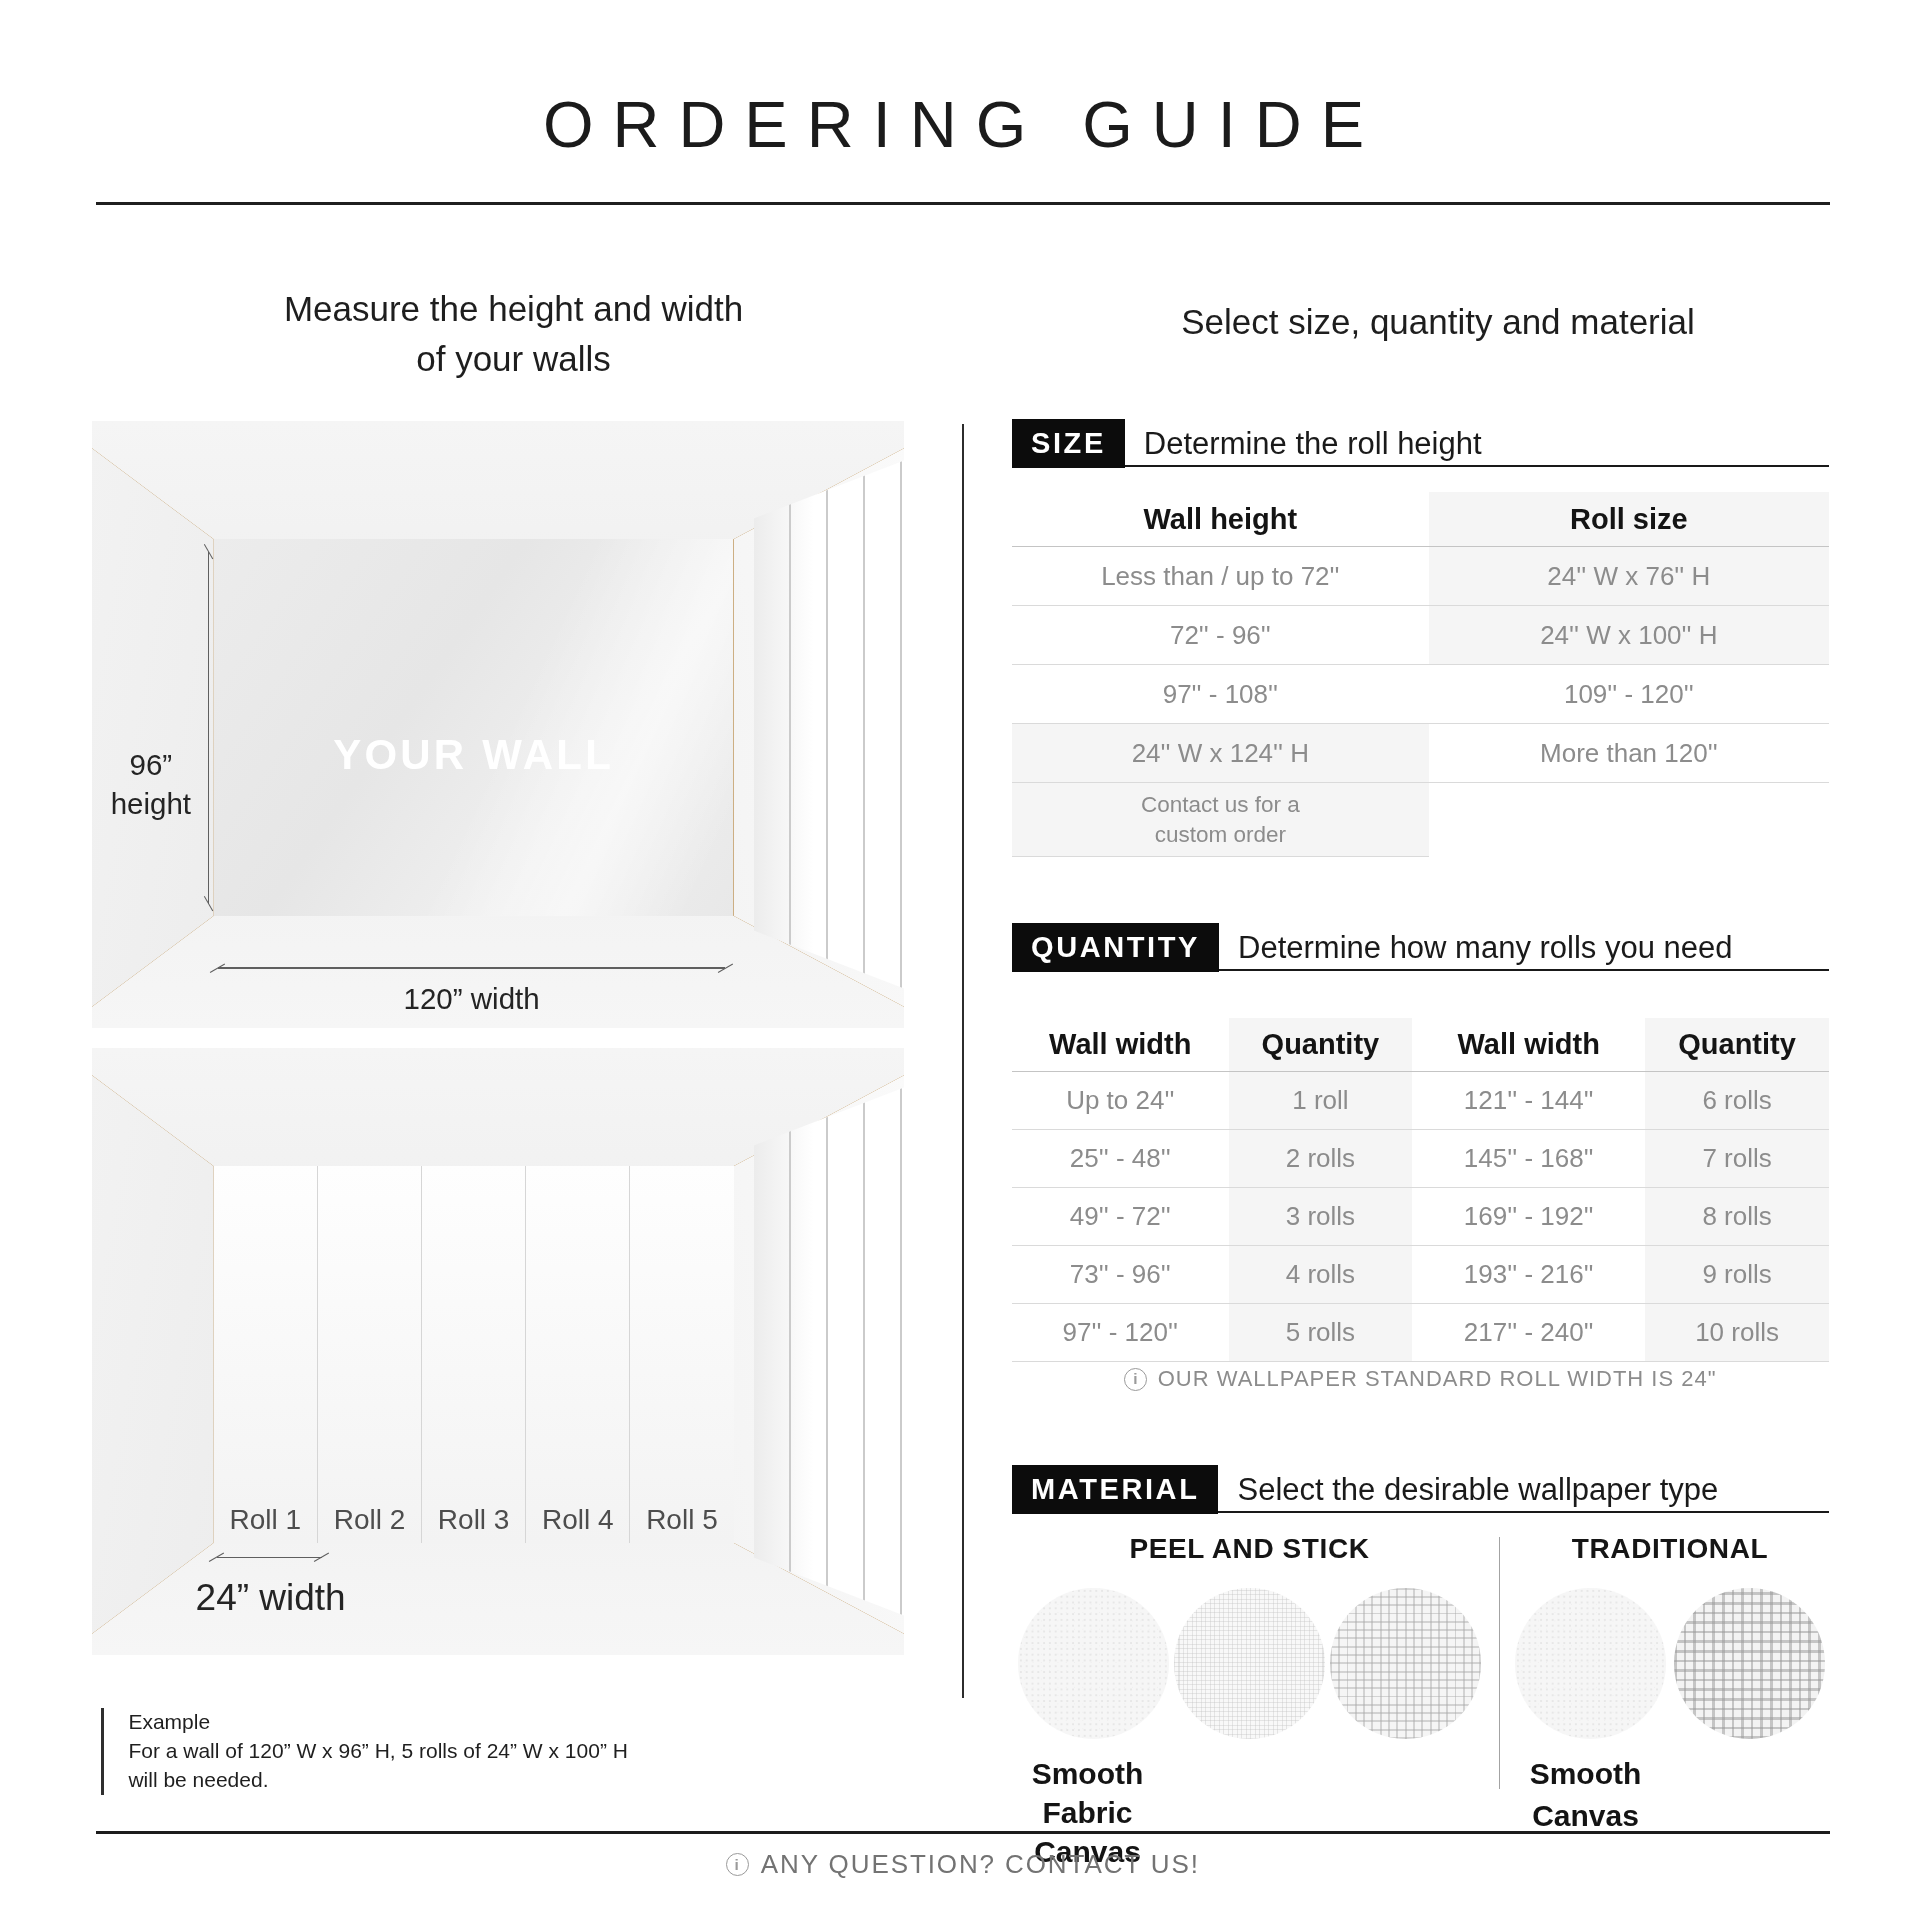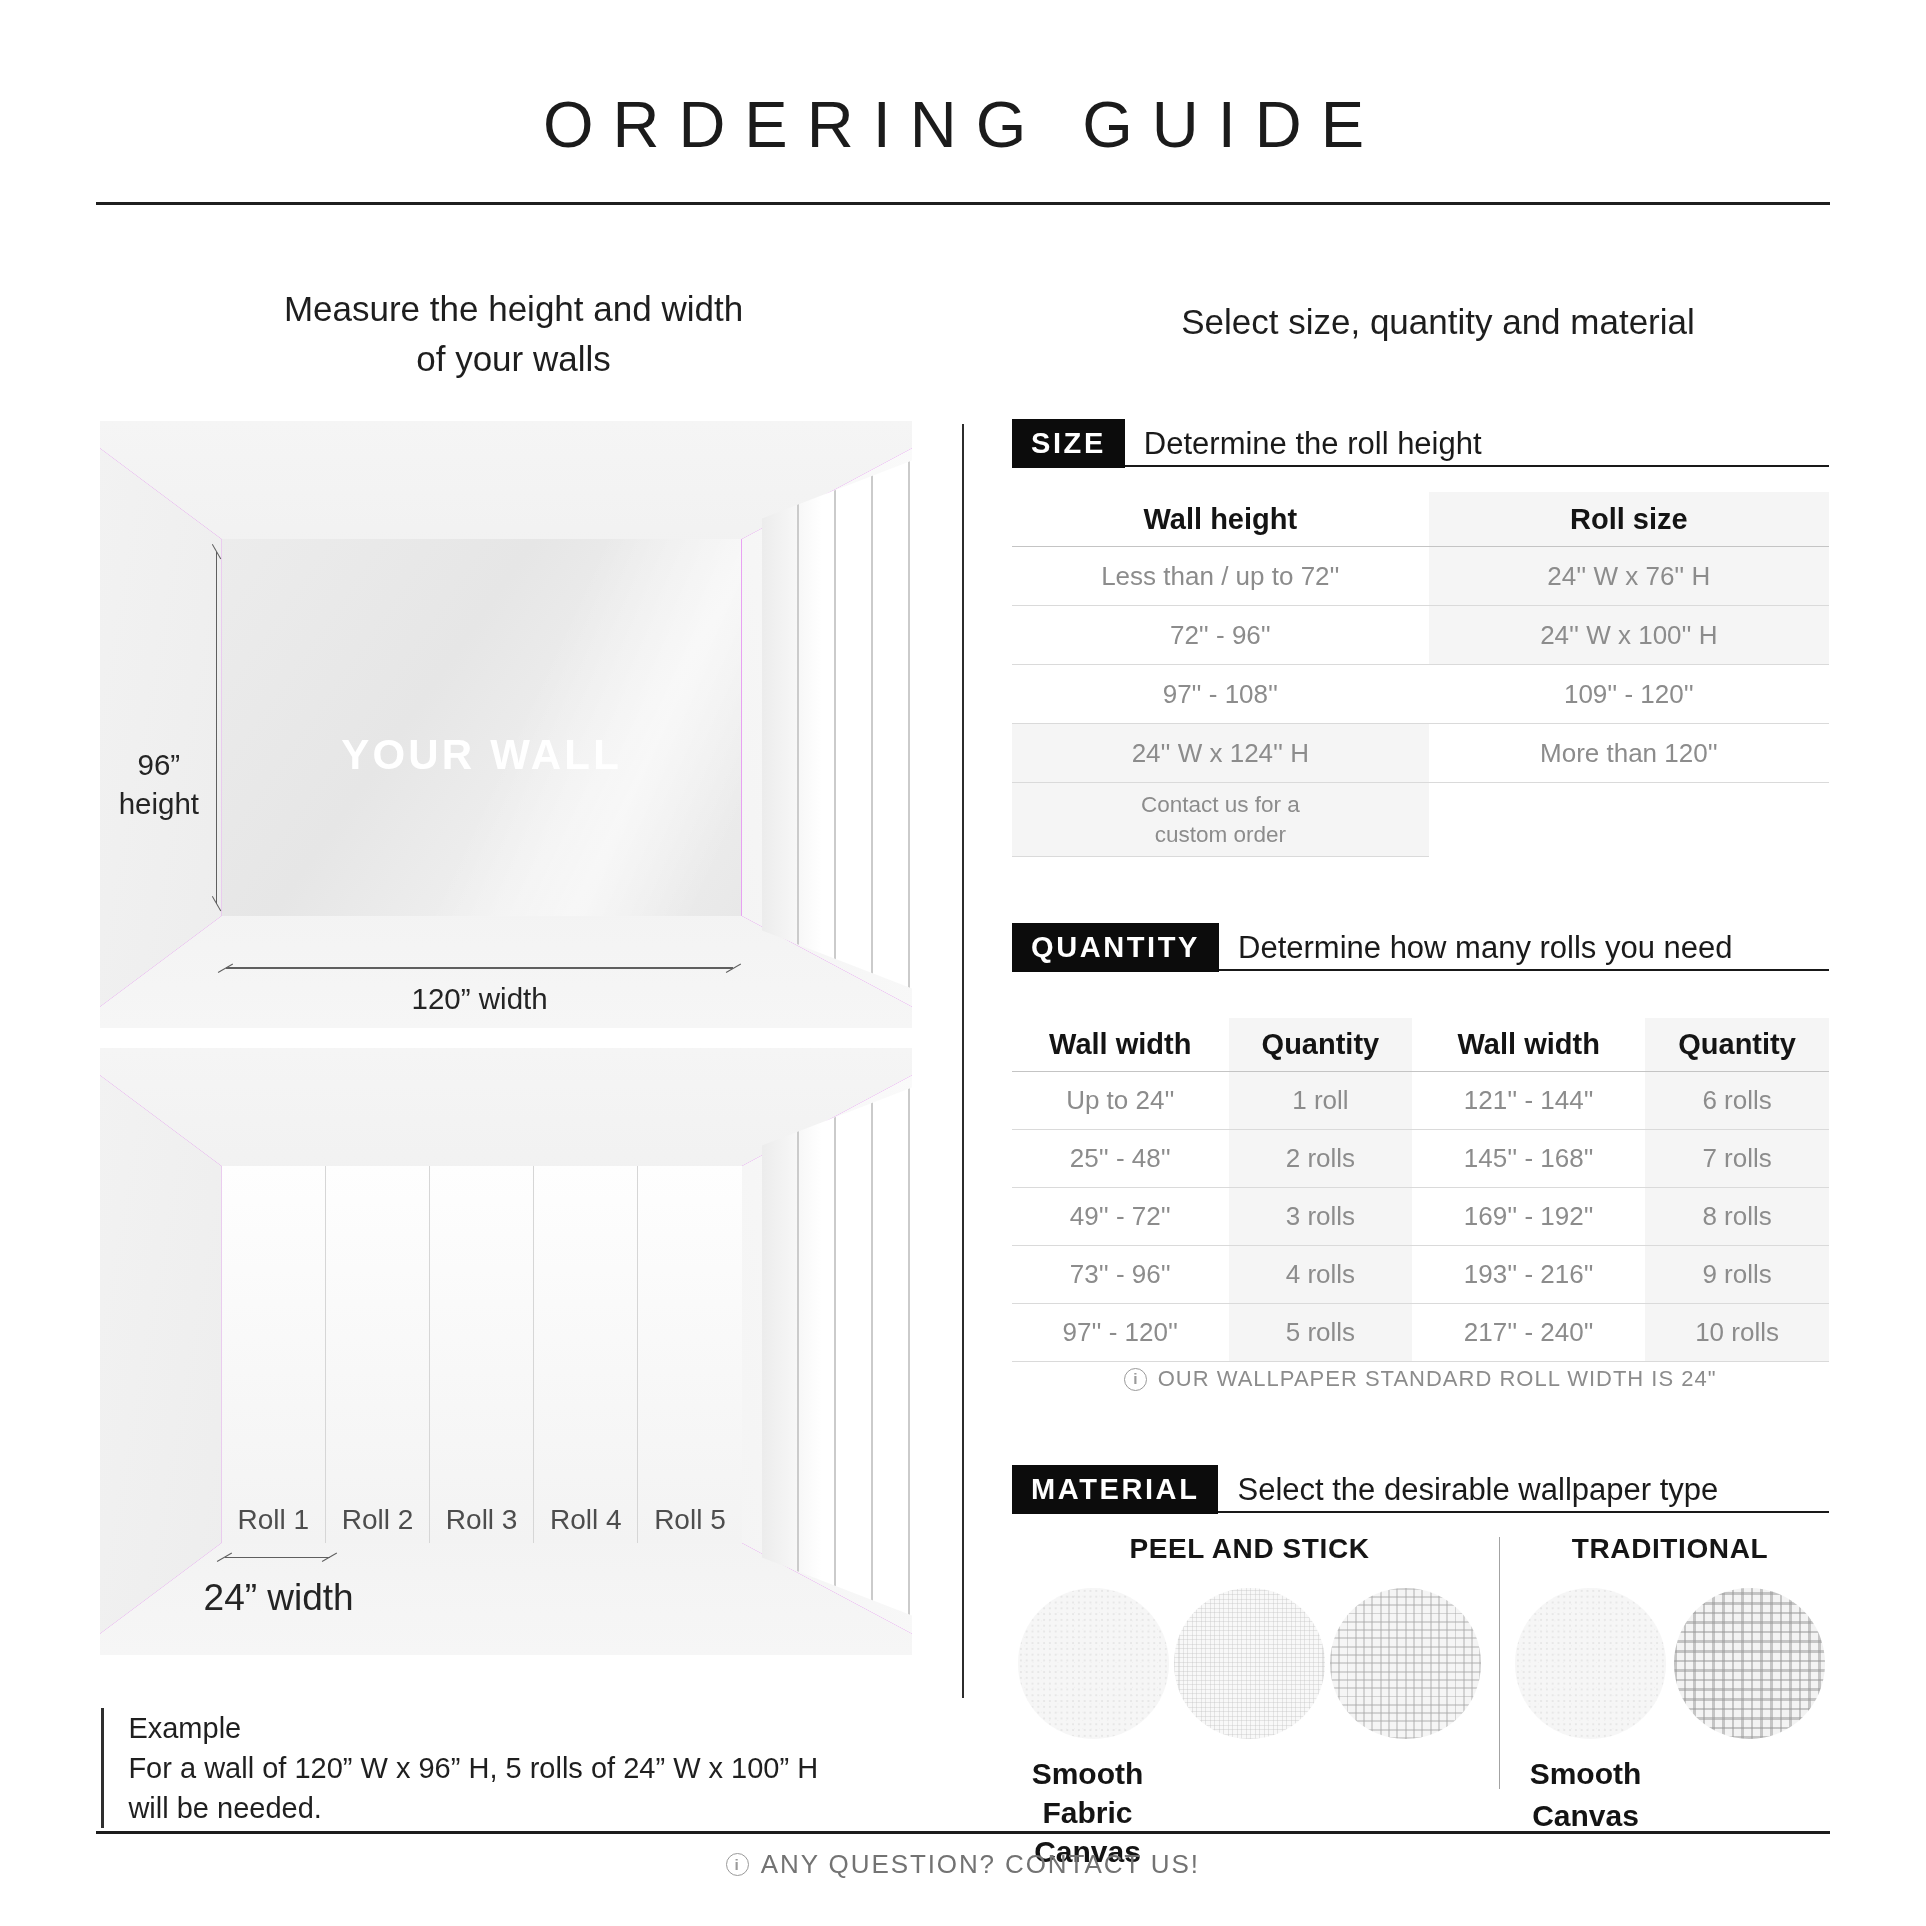--- a/index.html
+++ b/index.html
@@ -16,21 +16,21 @@
   .title-rule{position:absolute;left:96px;top:202px;width:1734px;height:2.6px;background:#1f1f1f;}
 
   .col-heading{position:absolute;text-align:center;font-size:35px;line-height:1.42;
                font-weight:400;color:#1e1e1e;}
   .col-heading.left{left:109px;top:284px;width:809px;}
   .col-heading.right{left:1027px;top:297px;width:822px;}
 
   .vdivider{position:absolute;left:962px;top:424px;width:1.9px;height:1274px;background:#2c2c2c;}
 
   
-  .room{position:absolute;left:100px;width:812px;height:607px;background:#d946ef;overflow:hidden;}
+  .room{position:absolute;left:92px;width:812px;height:607px;background:#a16207;overflow:hidden;}
   #room1{top:421px;} #room2{top:1048px;}
   .ceiling{position:absolute;inset:0;clip-path:polygon(0 0,100% 0,100% 4.5%,79% 19.5%,15% 19.5%,0 4.5%);
            background:linear-gradient(180deg,#f5f5f5,#e4e4e4);}
   .lwall{position:absolute;inset:0;clip-path:polygon(0 4.5%,15% 19.5%,15% 81.5%,0 96.5%);
          background:linear-gradient(100deg,#f2f2f2,#dedede);}
   .rwall{position:absolute;inset:0;clip-path:polygon(79% 19.5%,100% 4.5%,100% 96.5%,79% 81.5%);
          background:linear-gradient(260deg,#fafafa,#e6e6e6);}
   .floor{position:absolute;inset:0;clip-path:polygon(0 96.5%,15% 81.5%,79% 81.5%,100% 96.5%,100% 100%,0 100%);
          background:linear-gradient(180deg,#e7e7e7,#f6f6f6);}
   .bwall{position:absolute;left:15%;top:19.5%;width:64%;height:62%;
@@ -62,21 +62,21 @@
   .panel{flex:1;position:relative;background:linear-gradient(180deg,#fefefe,#f3f3f3);
          border-right:1.3px solid #d6d6d6;}
   .panel:last-child{border-right:none;}
   .rlabel{position:absolute;left:0;right:0;bottom:6.4px;text-align:center;font-size:28px;color:#4d4d4d;}
   .dimh.r2{left:15.4%;top:83.8%;width:12.9%;}
   .wlabel2{position:absolute;left:11.5%;top:87.2%;width:21%;text-align:center;
            font-size:37px;color:#242424;}
 
   
   .example{position:absolute;left:101px;top:1708px;border-left:3.2px solid #2f2f2f;
-           padding-left:24.4px;font-size:29px;line-height:1.38;color:#1f1f1f;}
+           padding-left:24.4px;font-size:21px;line-height:1.38;color:#1f1f1f;}
 
   
   .sec{position:absolute;left:1012px;width:817px;height:49px;display:flex;align-items:center;}
   .sec .rule{position:absolute;left:0;right:0;bottom:1.3px;height:1.9px;background:#191919;}
   .sec .badge{position:relative;height:100%;display:inline-flex;align-items:center;
               padding:6px 19px;background:var(--badge);color:#ffffff;font-size:29px;
               font-weight:600;letter-spacing:2.6px;}
   .sec .sub{margin-left:19px;font-size:31px;color:#1a1a1a;}
   #sec-size{top:419px;} #sec-quantity{top:923px;} #sec-material{top:1465px;}
 

